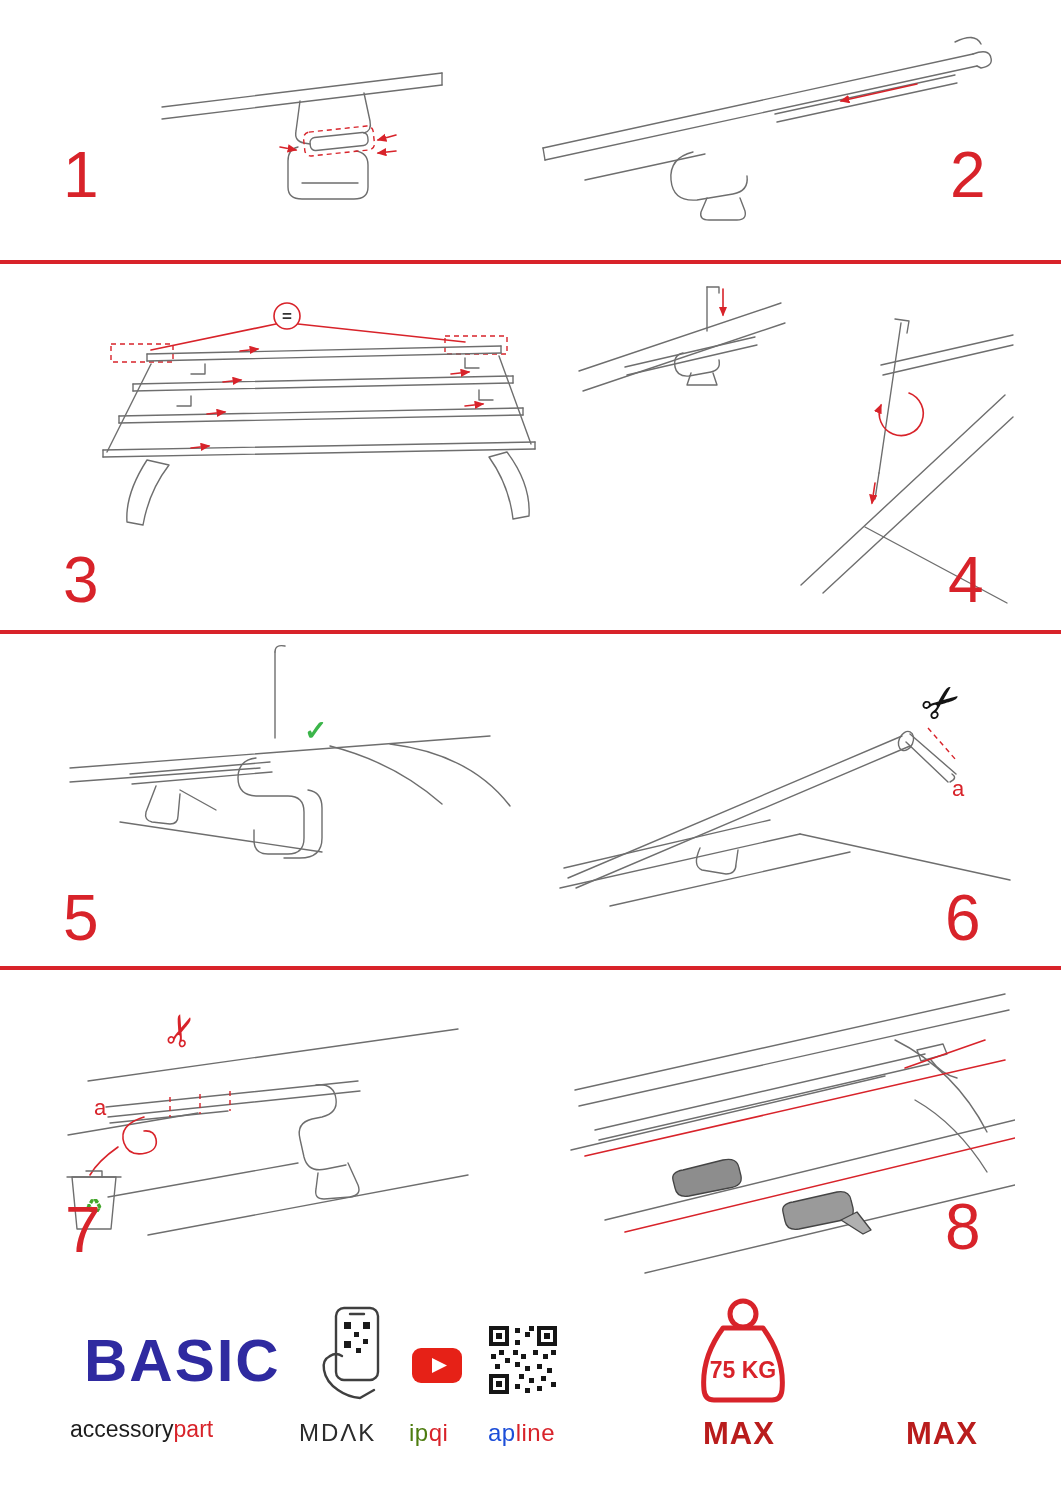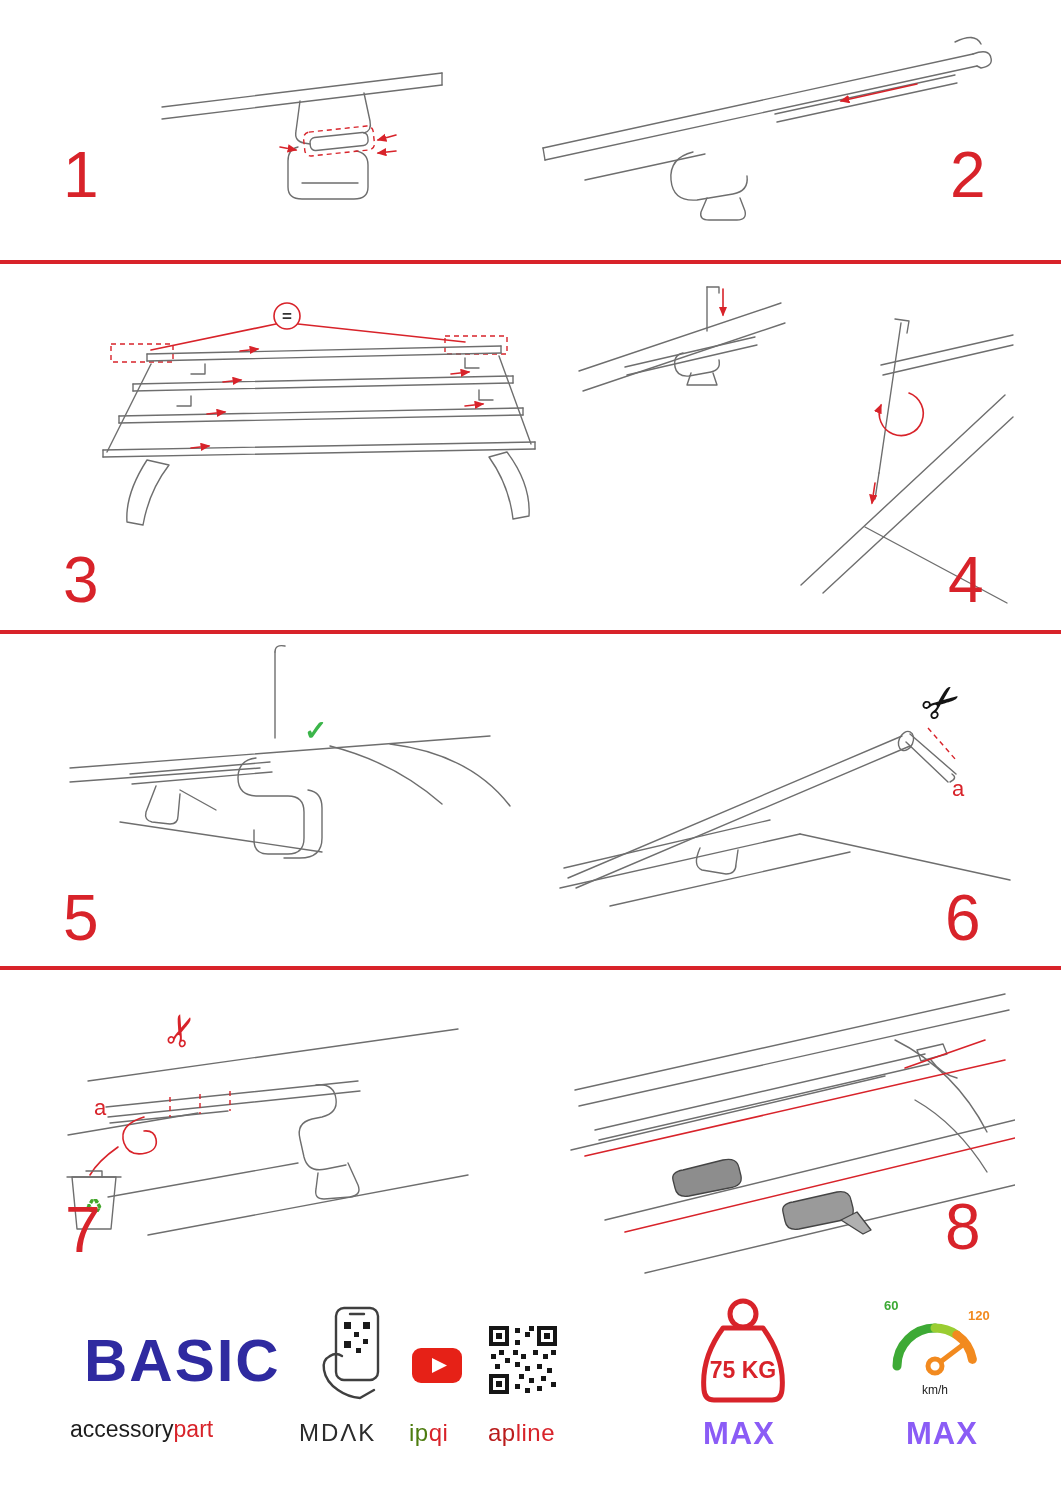--- a/index.html
+++ b/index.html
@@ -18,22 +18,22 @@
   .scis      { font-size:46px; fill:#141414; }
   .scis-red  { font-size:42px; fill:#d8232a; }
   .a-label   { font-size:22px; fill:#d8232a; }
   .recycle   { font-size:20px; fill:#44a62c; text-anchor:middle; }
   .brand    { position:absolute; font-size:60px; font-weight:bold; color:#2f2aa0; letter-spacing:2px; }
   .wordmark { position:absolute; font-size:23px; font-weight:normal; color:#1d1d1d; }
   .partner  { position:absolute; font-size:24px; font-weight:normal; color:#2b2b2b; letter-spacing:2px; }
   .partner.tight { letter-spacing:0.5px; }
   .gray-part  { color:#4d7c0f; }
   .accent-red { color:#d8232a; }
-  .navy-part  { color:#b91c1c; }
-  .max-label { position:absolute; font-size:31px; font-weight:bold; color:#8b5cf6; letter-spacing:1px; }
+  .navy-part  { color:#1d4ed8; }
+  .max-label { position:absolute; font-size:31px; font-weight:bold; color:#b91c1c; letter-spacing:1px; }
   .kg-text    { font-size:23px; font-weight:bold; fill:#d8232a; text-anchor:middle; }
   .speed-low  { font-size:13px; font-weight:bold; fill:#3daa35; }
   .speed-high { font-size:13px; font-weight:bold; fill:#f28a1f; }
   .speed-unit { font-size:12px; fill:#222; text-anchor:middle; }
 </style>
 </head>
 <body>
 
 <div class="page">
 
@@ -361,31 +361,15 @@
     <svg viewBox="0 0 134 112">
       <g stroke="#d8232a" fill="none" stroke-width="5" stroke-linejoin="round">
         <circle cx="67" cy="18" r="13"></circle>
         <path d="M47,32 q-22,30 -19,62 q1,10 10,10 h58 q9,0 10,-10 q3,-32 -19,-62 z"></path>
       </g>
       <text class="kg-text" x="67" y="82">75 KG</text>
     </svg>
   </div>
   <div class="max-label" style="left:703px;top:1416px">MAX</div>
 
-  <div class="abs" style="left:876px;top:1294px;width:118px;height:116px">
-    <svg viewBox="0 0 118 116">
-      <g fill="none" stroke-linecap="round" stroke-width="9">
-        <path d="M21,72 A38,38 0 0 1 59,34" stroke="#3daa35"></path>
-        <path d="M59,34 A38,38 0 0 1 80.8,40.9" stroke="#9acd32"></path>
-        <path d="M80.8,40.9 A38,38 0 0 1 96.4,65.4" stroke="#f28a1f"></path>
-      </g>
-      <g>
-        <path d="M59,72 L88,50" stroke="#f28a1f" stroke-width="5" stroke-linecap="round"></path>
-        <circle cx="59" cy="72" r="7" fill="#ffffff" stroke="#f28a1f" stroke-width="5"></circle>
-      </g>
-      <text class="speed-low" x="8" y="16">60</text>
-      <text class="speed-high" x="92" y="26">120</text>
-      <text class="speed-unit" x="59" y="100">km/h</text>
-    </svg>
-  </div>
   <div class="max-label" style="left:906px;top:1416px">MAX</div>
 
 </div>
 
 </body></html>

